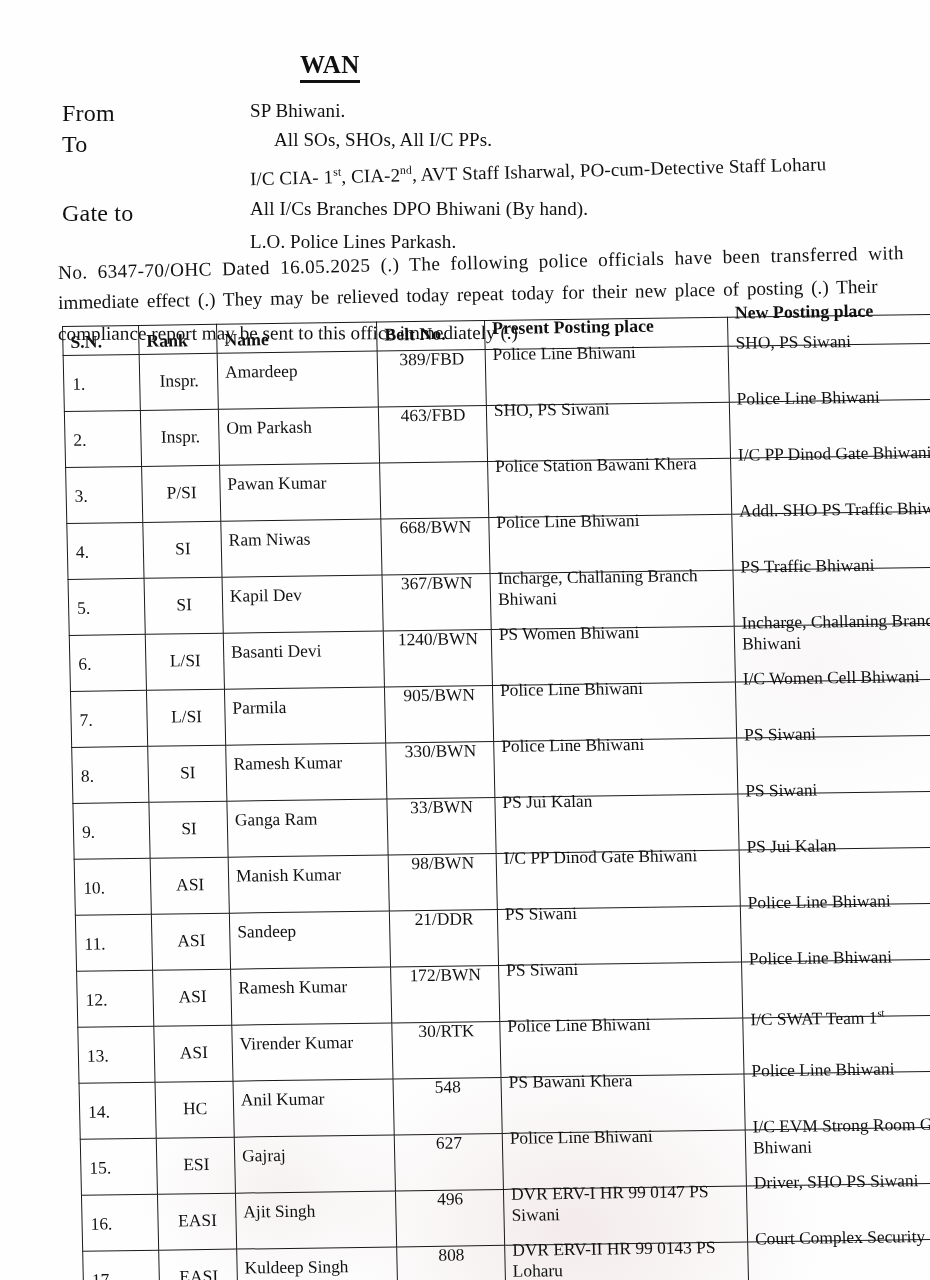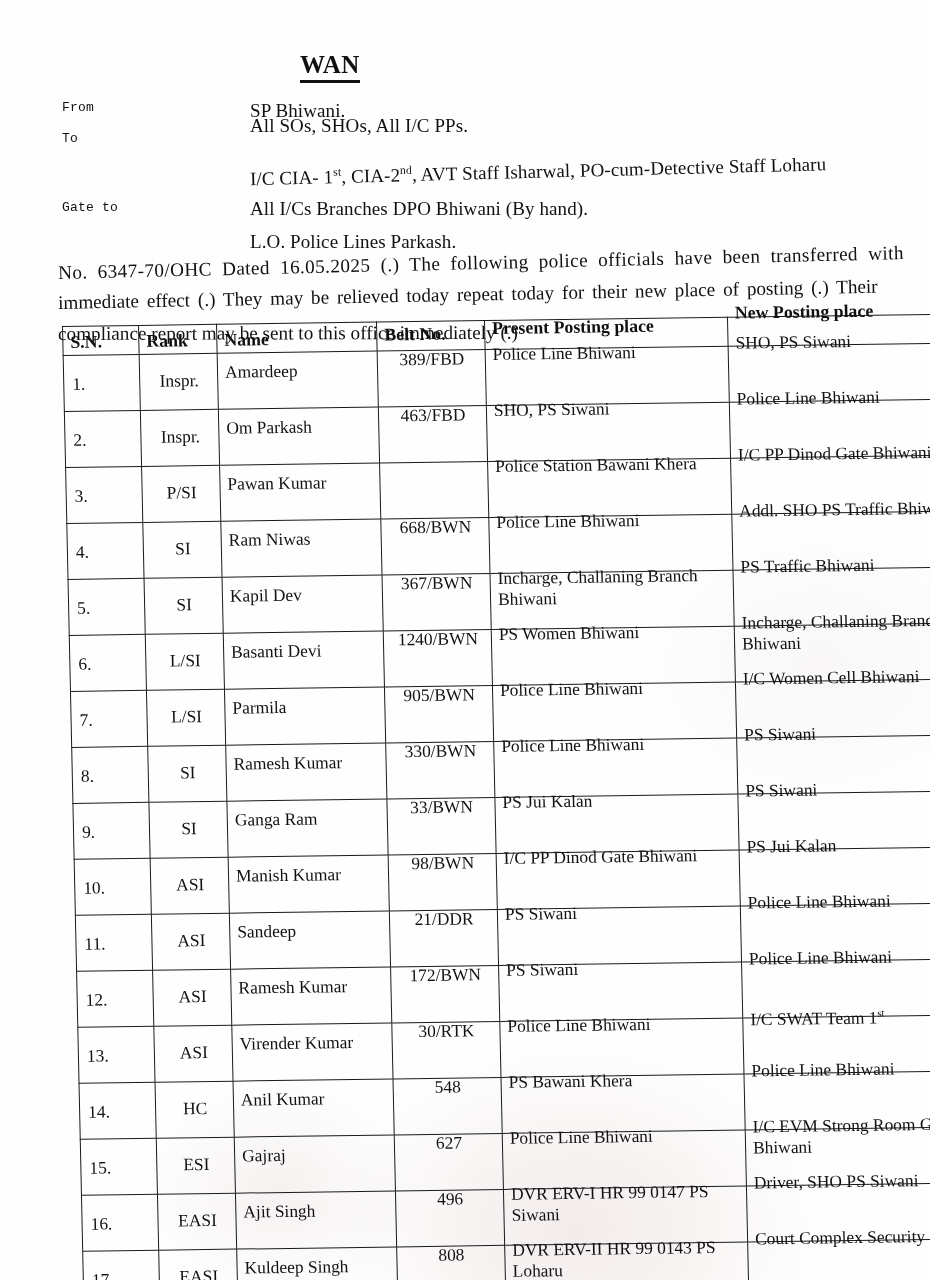--- a/index.html
+++ b/index.html
@@ -39,23 +39,22 @@
     font-weight: bold;
     letter-spacing: 0.5px;
     line-height: 1;
     display: inline-block;
     padding-bottom: 3px;
     border-bottom: 3px solid #111;
   }
 
   .addr-label {
     position: absolute;
-    font-size: 13px;
+    font-size: 24px;
     letter-spacing: .2px;
-    font-family: Liberation Mono, monospace;
   }
   .addr-line {
     position: absolute;
     left: 250px;
     font-size: 19px;
     white-space: nowrap;
     letter-spacing: .1px;
   }
   .skew1 { transform: rotate(-1.5deg); transform-origin: left center; }
 
@@ -143,21 +142,21 @@
 <div id="page">
 
   <div class="title-wrap">
     <span class="title">WAN</span>
   </div>
 
   <div class="addr-label" style="left:62px; top:100px;">From</div>
   <div class="addr-line" style="top:100px;text-align:center;">SP Bhiwani.</div>
 
   <div class="addr-label" style="left:62px; top:131px;text-align:right;">To</div>
-  <div class="addr-line" style="top:115px;">All SOs, SHOs, All I/C PPs.</div>
+  <div class="addr-line" style="top:129px;margin-left:24px;">All SOs, SHOs, All I/C PPs.</div>
 
   <div class="addr-line skew1" style="top:168px;">
     <span>I/C CIA- 1</span><sup>st</sup><span>, CIA-2</span><sup>nd</sup><span>, AVT Staff Isharwal, PO-cum-Detective Staff Loharu</span>
   </div>
 
   <div class="addr-label" style="left:62px; top:200px;">Gate to</div>
   <div class="addr-line" style="top:198px;">All I/Cs Branches DPO Bhiwani (By hand).</div>
   <div class="addr-line" style="top:231px;">L.O. Police Lines Parkash.</div>
 
   <div class="para">

